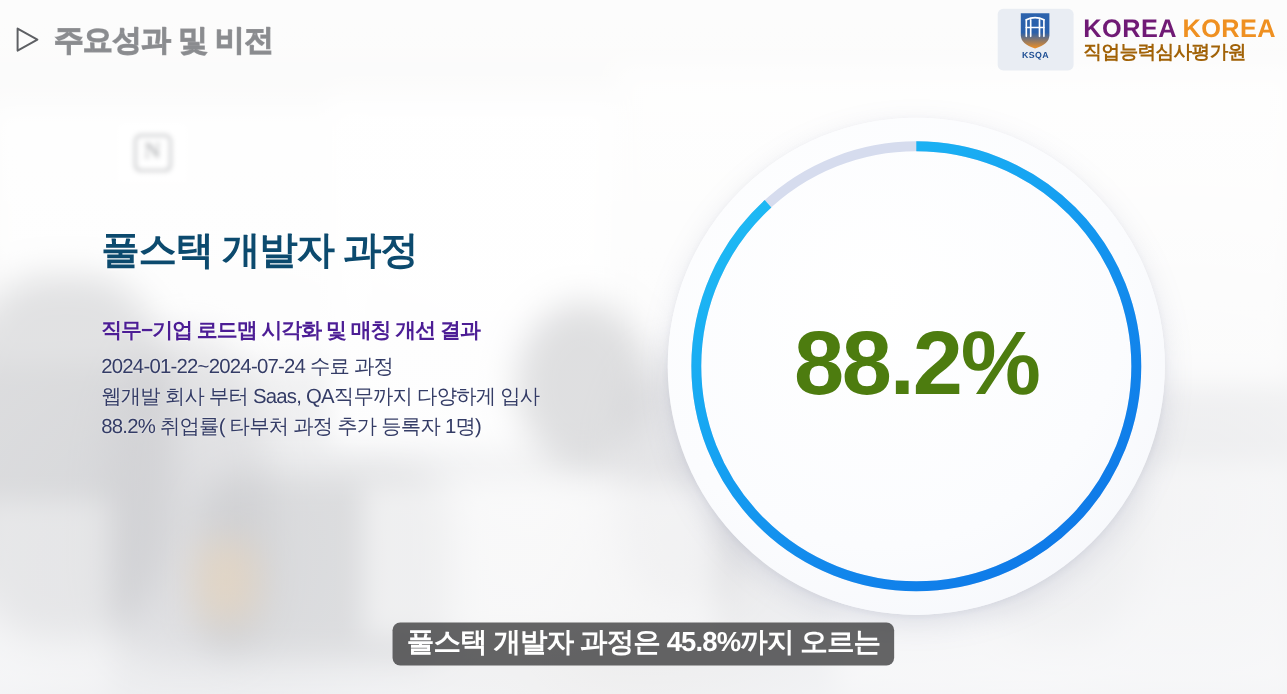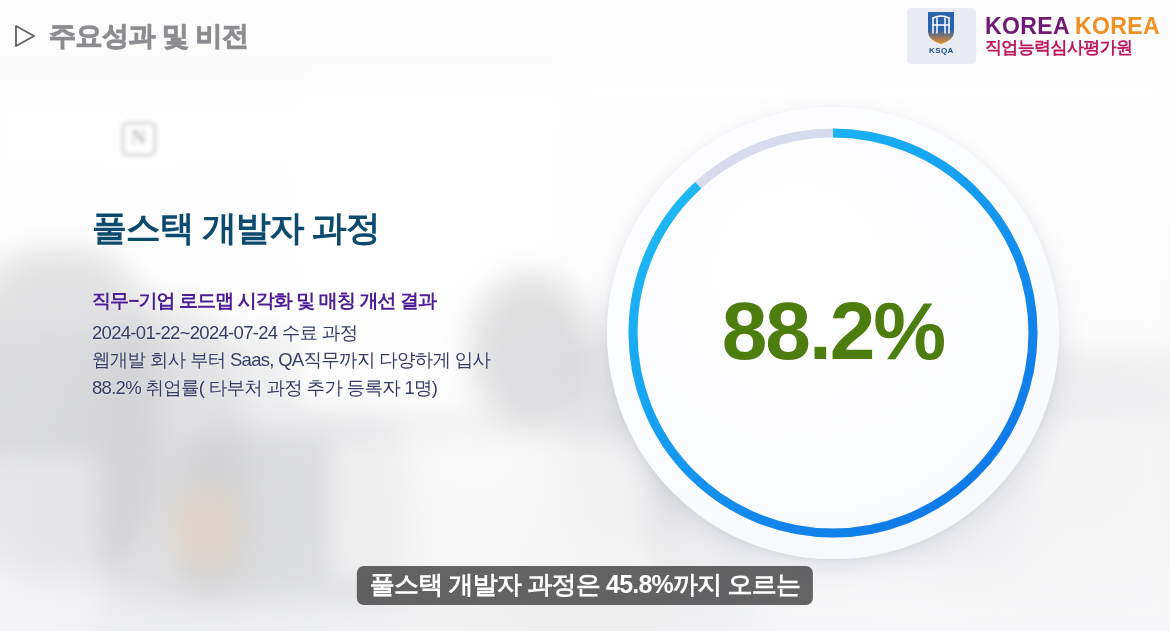--- a/index.html
+++ b/index.html
@@ -152,21 +152,21 @@
     letter-spacing: 0.4px;
     line-height: 1;
     white-space: nowrap;
   }
   .logo-korea { color: #701a75; }
   .logo-tech  { color: #ef9021; margin-left: 5px; }
   .logo-line2 {
     font-size: 17px;
     font-weight: 800;
     letter-spacing: -0.6px;
-    color: #be185d;
+    color: #a16207;
     line-height: 1.05;
     white-space: nowrap;
   }
 
   
   .content-left {
     position: absolute;
     left: 92px; top: 210px;
     width: 480px;
     z-index: 5;

